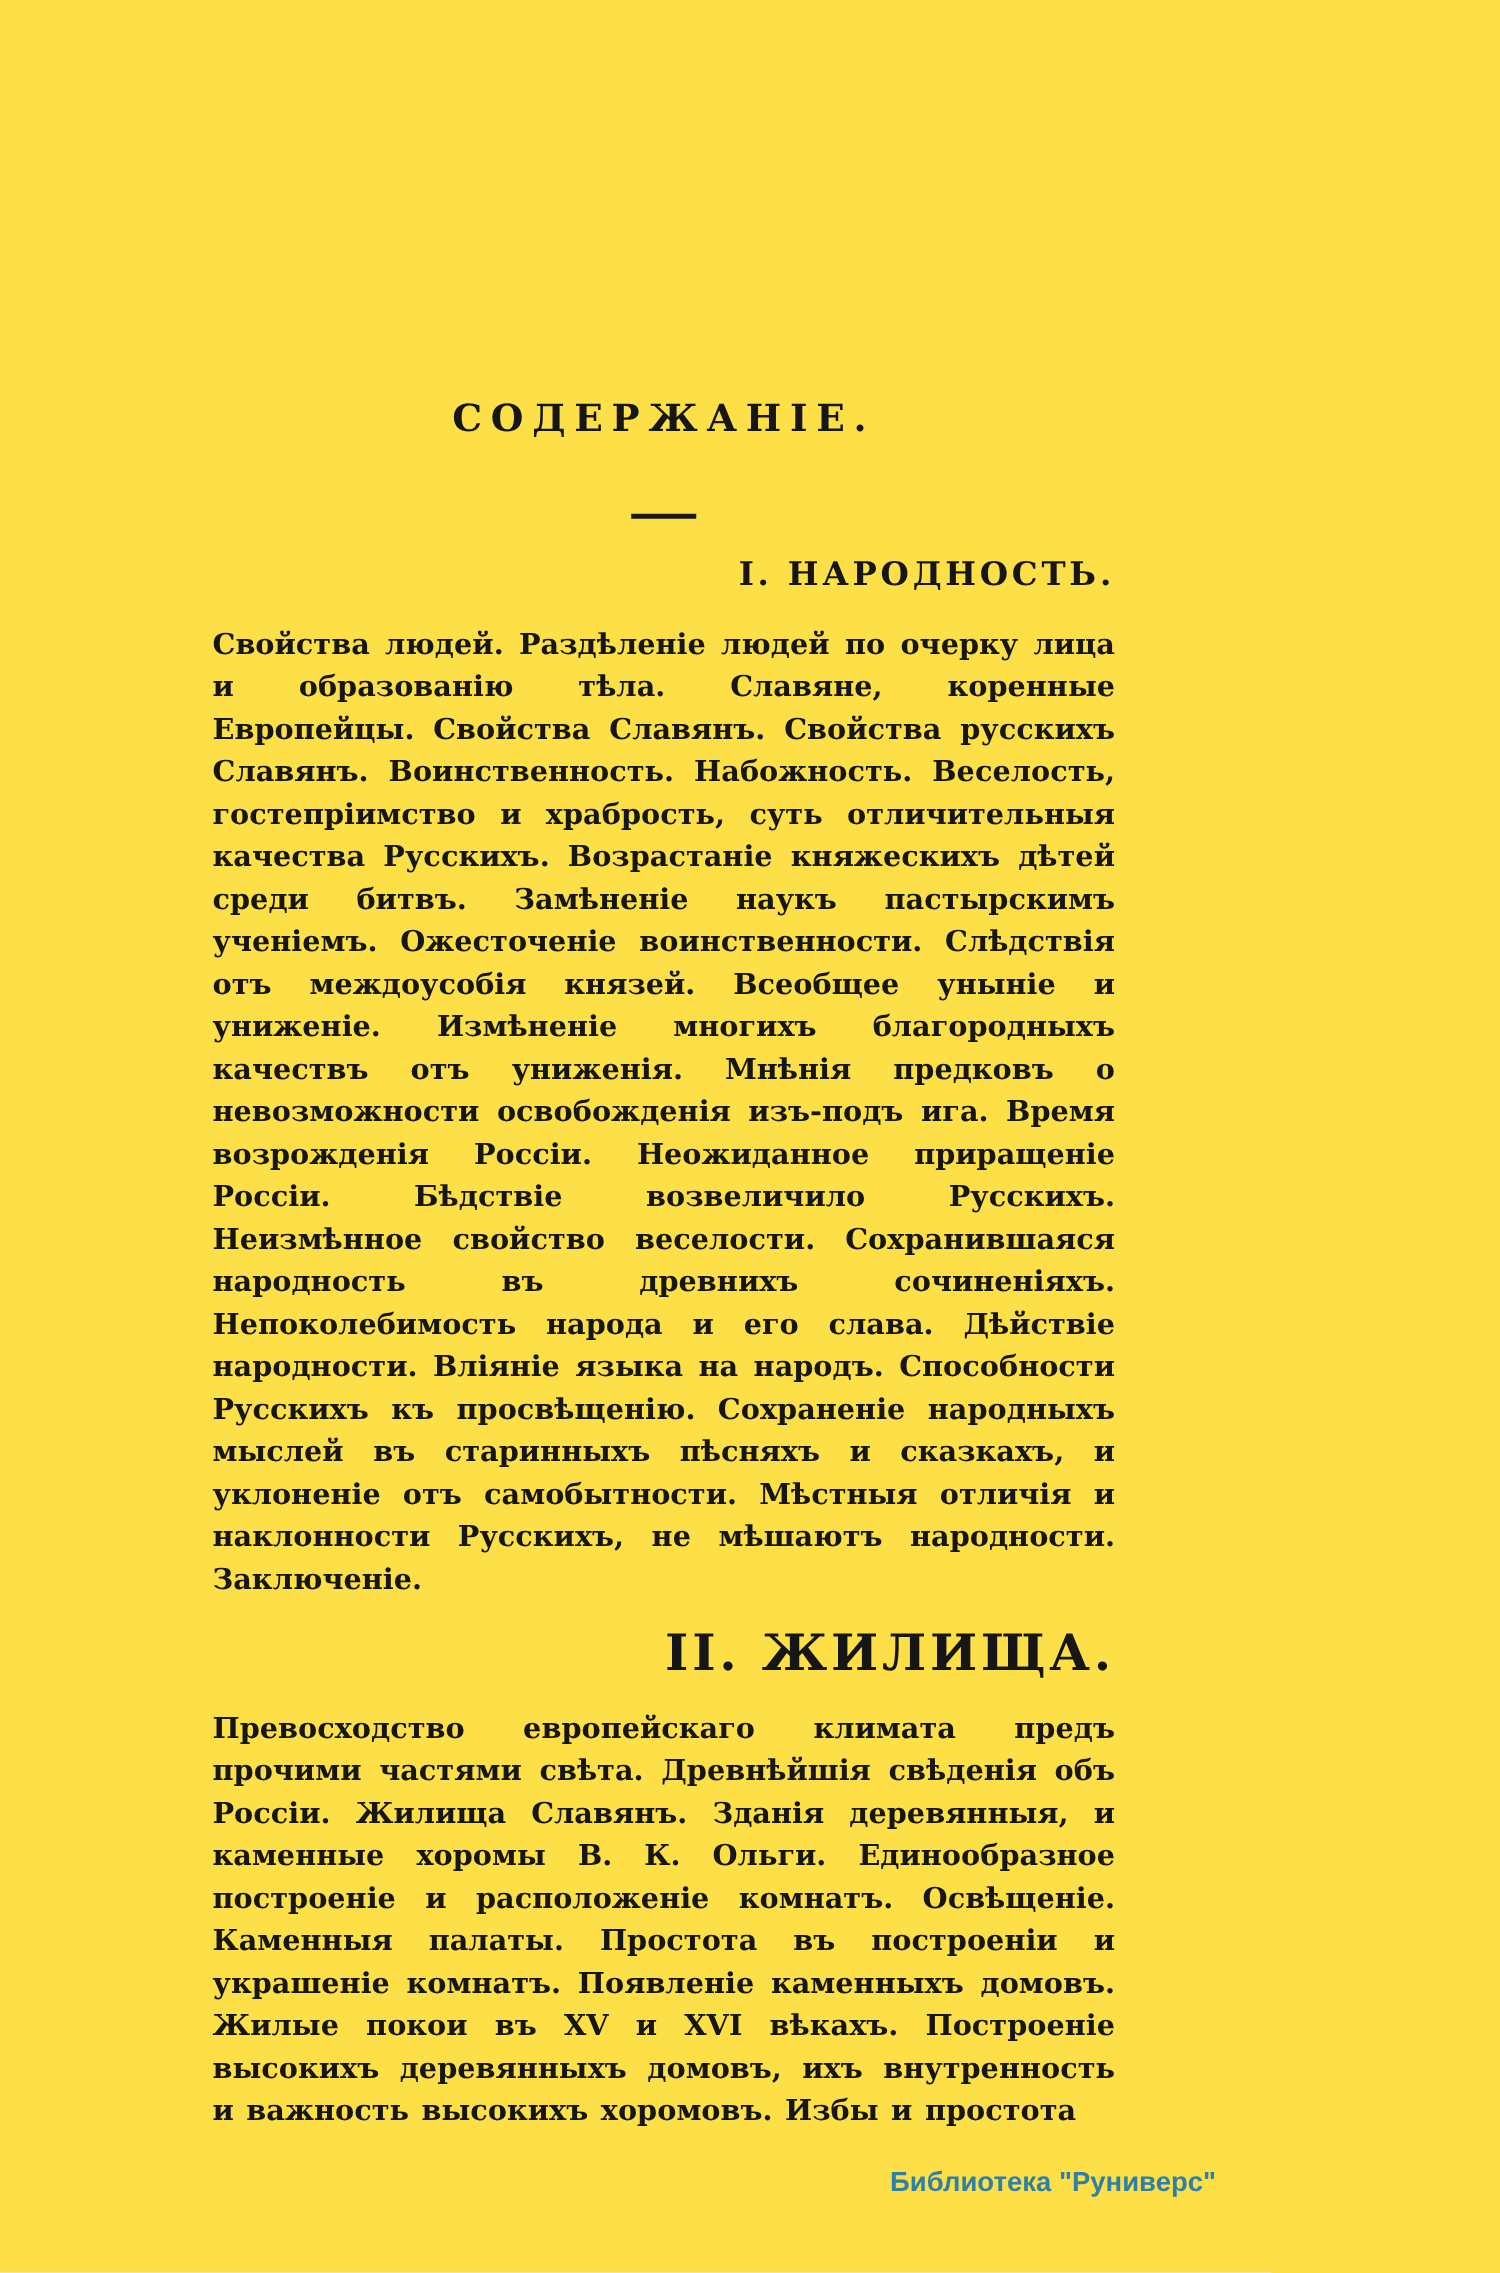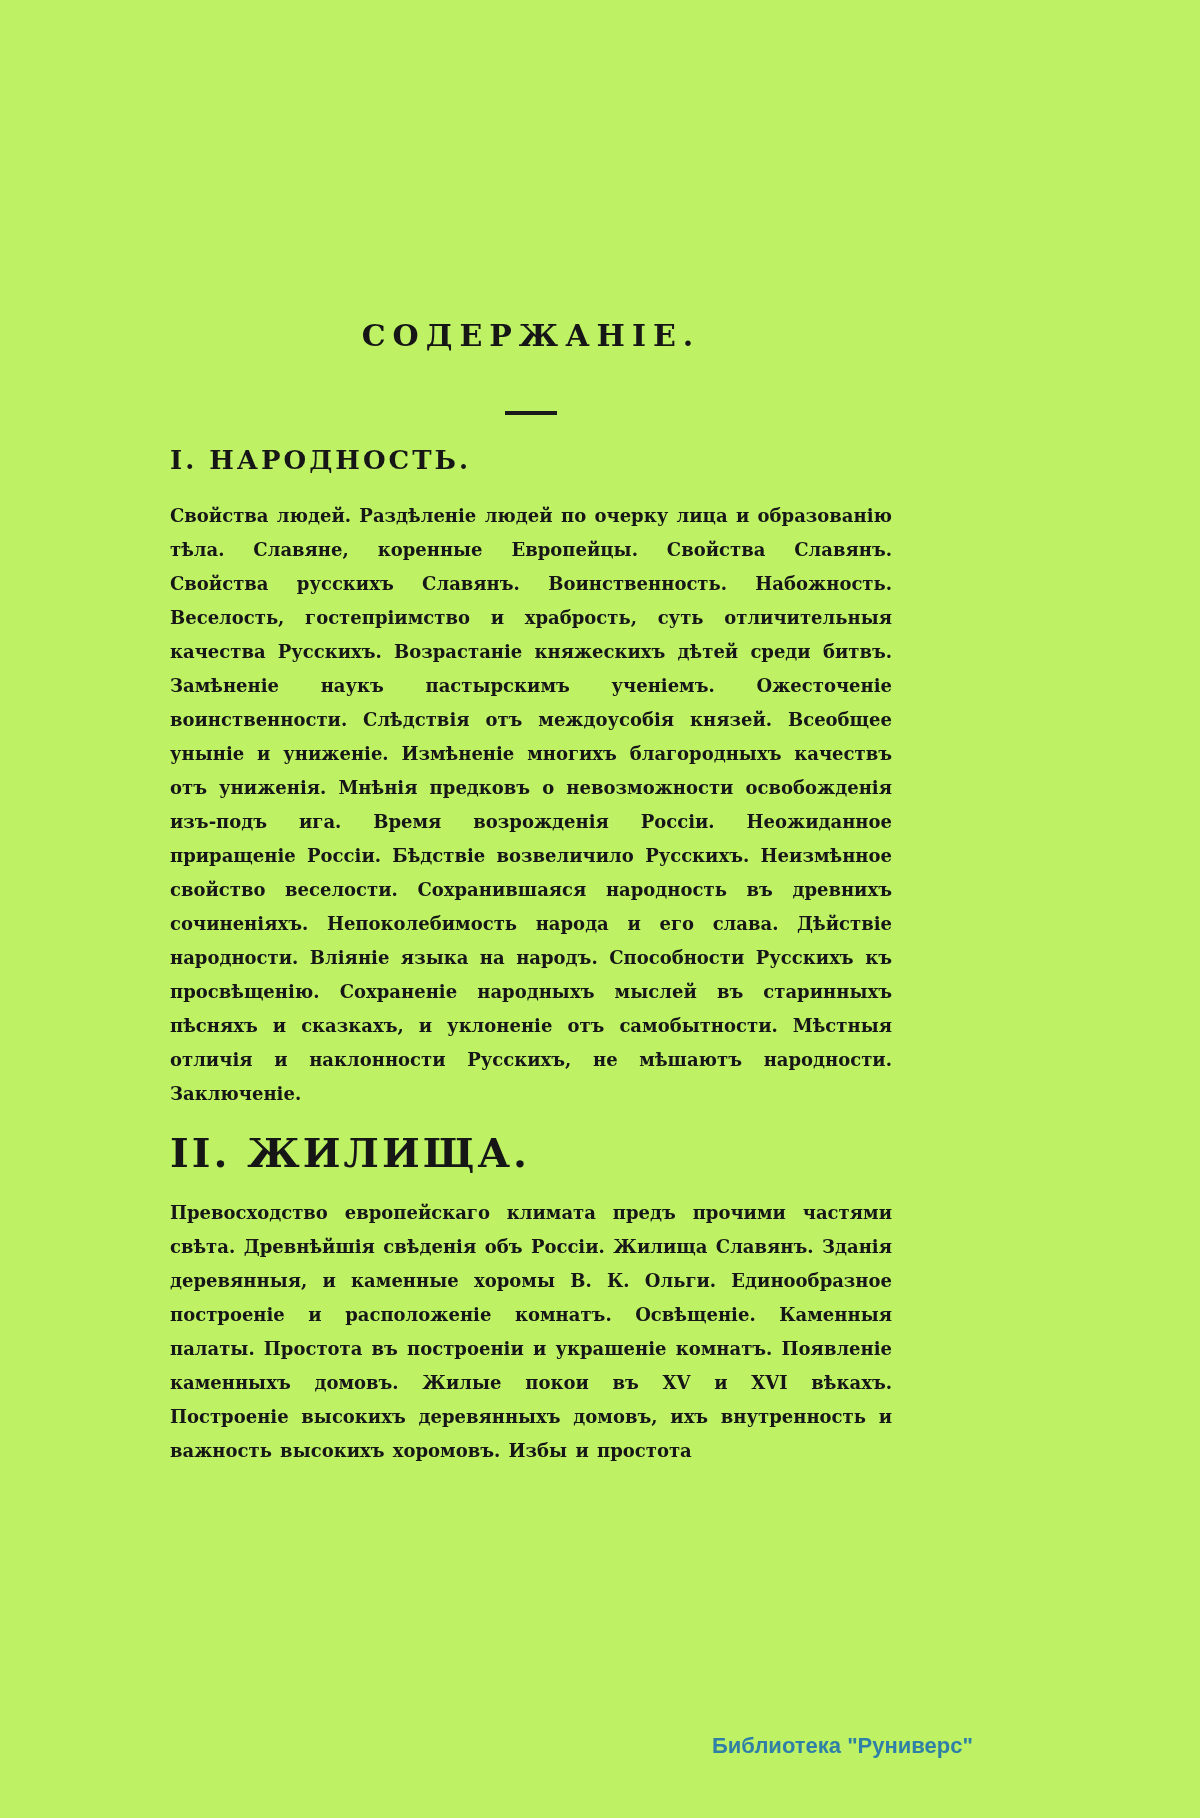--- a/index.html
+++ b/index.html
@@ -5,21 +5,21 @@
   html, body {
     margin: 0;
     padding: 0;
     background: #e8e8e8;
   }
   .page {
     position: relative;
     width: 1200px;
     height: 1818px;
     margin: 0 auto;
-    background: #bef264;
+    background: #fde047;
     overflow: hidden;
     font-family: "DejaVu Serif", "Liberation Serif", serif;
     color: #161616;
   }
   .content {
     position: absolute;
     left: 170px;
     top: 318px;
     width: 722px;
   }
@@ -31,34 +31,34 @@
     letter-spacing: 7px;
     white-space: nowrap;
   }
   .divider {
     width: 52px;
     border-top: 4px solid #1a1a1a;
     margin: 58px auto 30px auto;
   }
   .section-heading {
     margin: 0 0 24px 0;
-    text-align: left;
+    text-align: right;
     font-size: 26px;
     font-weight: bold;
     letter-spacing: 3px;
     white-space: nowrap;
   }
   .section-heading.second {
     font-size: 40px;
     margin-top: 14px;
     margin-bottom: 20px;
   }
   .section-body {
     margin: 0 0 18px 0;
-    font-size: 18px;
+    font-size: 23px;
     font-weight: bold;
     line-height: 34px;
     text-align: justify;
     word-spacing: 2px;
     hyphens: auto;
     -webkit-hyphens: auto;
   }
   .watermark {
     position: absolute;
     left: 712px;

